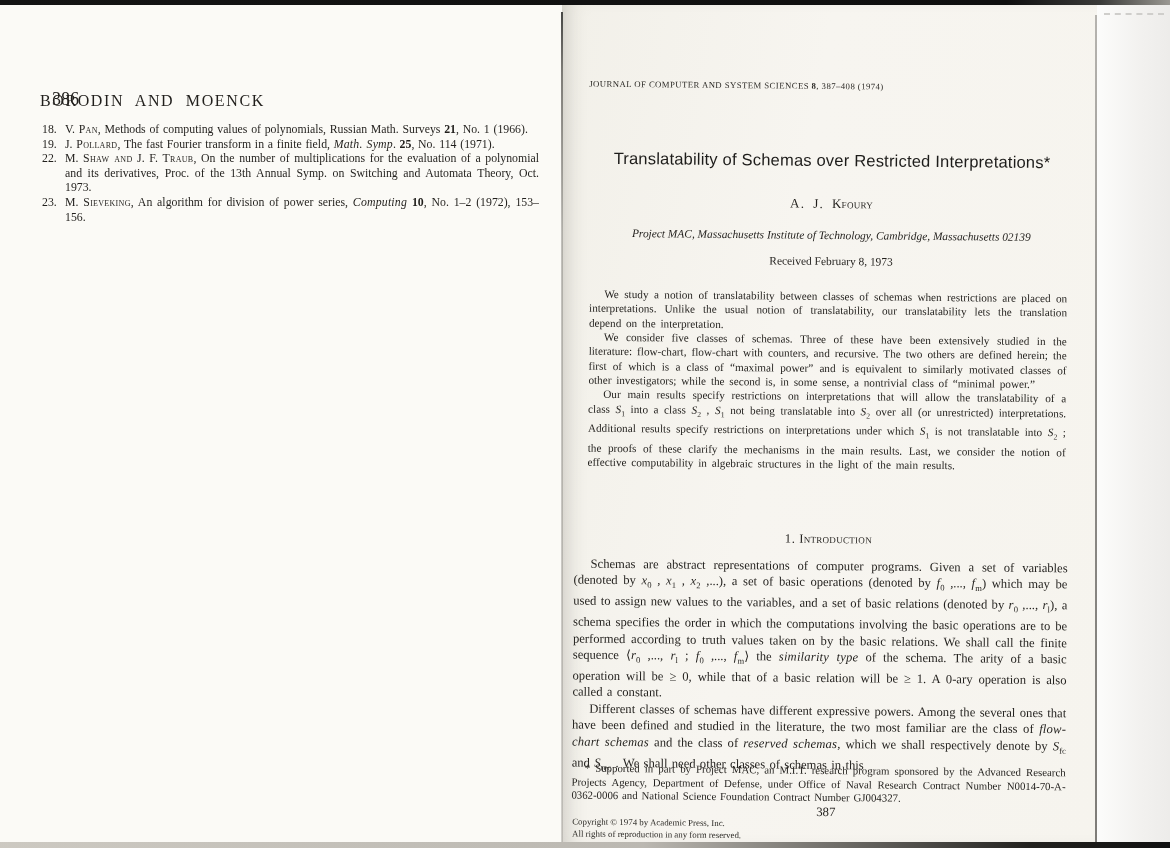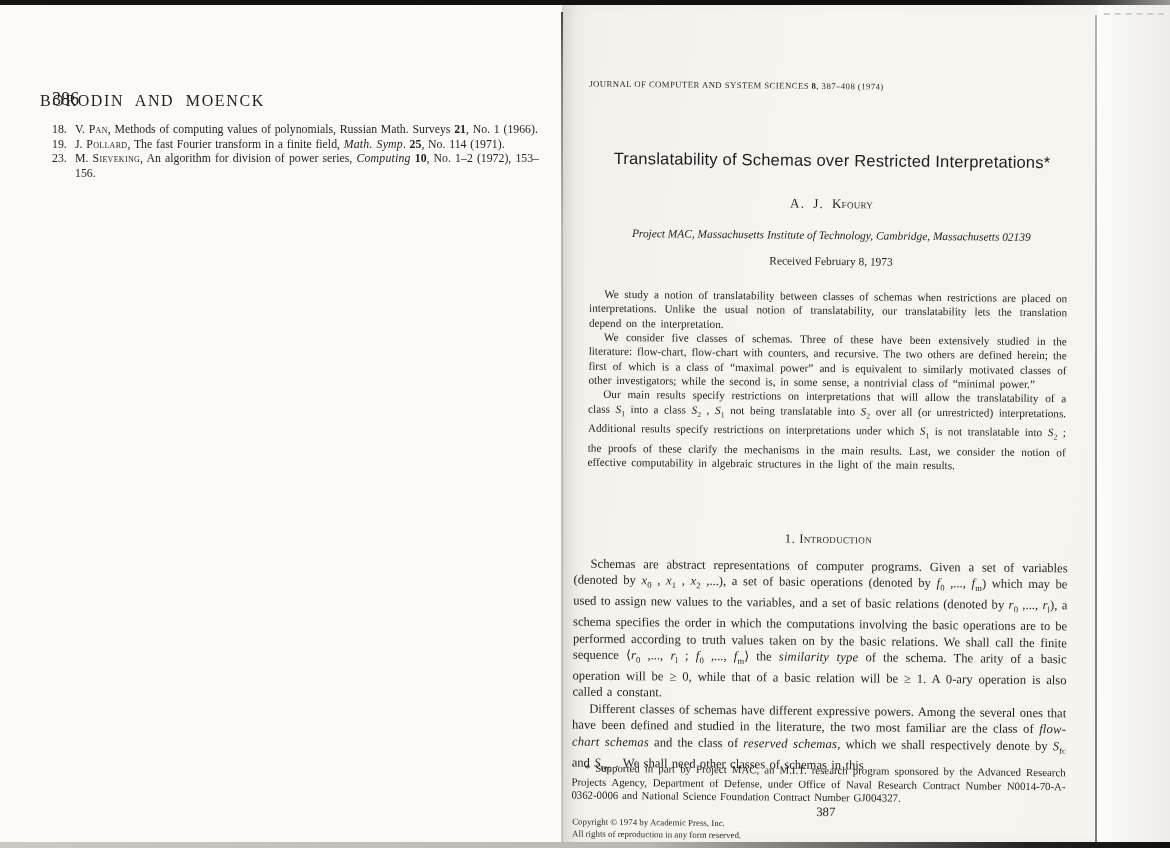--- a/index.html
+++ b/index.html
@@ -21,21 +21,21 @@
   .page-edge-line{position:absolute;left:1095px;top:15px;width:2px;height:833px;
         background:linear-gradient(to bottom,rgba(160,158,154,.75),#8d8b87 45%,#7e7c78);}
   .dash-mark{position:absolute;left:1104px;top:13px;width:60px;border-top:2px dashed #cfcecb;}
 
   
   .lp-pagenum{position:absolute;left:52px;top:89px;font-size:18px;}
   .lp-runhead{position:absolute;left:40px;top:92px;width:500px;text-align:left;
         font-size:16px;letter-spacing:1.6px;word-spacing:6px;}
   .refs{position:absolute;left:42px;top:122px;width:497px;
         font-size:11.8px;line-height:14.6px;text-align:justify;word-spacing:.8px;}
-  .ref{position:relative;padding-left:23px;margin-left:10px;}
+  .ref{position:relative;padding-left:23px;}
   .ref-num{position:absolute;left:0;top:0;}
   .sc{font-variant:small-caps;letter-spacing:.3px;}
 
   
   .rp{position:absolute;left:562px;top:0;width:535px;height:848px;
       transform:rotate(.55deg);transform-origin:50% 50%;}
   .rp-journal{position:absolute;left:24px;top:81px;font-size:8.7px;letter-spacing:.45px;color:#2b2925;white-space:nowrap;}
   .rp-title{position:absolute;left:8px;top:151px;width:519px;text-align:center;
       font-family:"Liberation Sans",sans-serif;font-size:16.5px;font-weight:500;letter-spacing:.2px;color:#1d1c1a;}
   .rp-author{position:absolute;left:0;top:196px;width:535px;text-align:center;
@@ -76,20 +76,24 @@
   <div class="refs">
     <div class="ref">
       <span class="ref-num">18.</span>
       <span>V. <span class="sc">Pan</span>, Methods of computing values of polynomials, Russian Math. Surveys <b>21</b>, No. 1 (1966).</span>
     </div>
     <div class="ref">
       <span class="ref-num">19.</span>
       <span>J. <span class="sc">Pollard</span>, The fast Fourier transform in a finite field, <i>Math. Symp</i>. <b>25</b>, No. 114 (1971).</span>
     </div>
     <div class="ref">
+      <span class="ref-num">22.</span>
+      <span>M. <span class="sc">Shaw and</span> J. F. <span class="sc">Traub</span>, On the number of multiplications for the evaluation of a polynomial and its derivatives, Proc. of the 13th Annual Symp. on Switching and Automata Theory, Oct. 1973.</span>
+    </div>
+    <div class="ref">
       <span class="ref-num">23.</span>
       <span>M. <span class="sc">Sieveking</span>, An algorithm for division of power series, <i>Computing</i> <b>10</b>, No. 1–2 (1972), 153–156.</span>
     </div>
   </div>
 
   <div class="rp">
     <div class="rp-journal">JOURNAL OF COMPUTER AND SYSTEM SCIENCES <b>8</b>, 387–408 (1974)</div>
     <div class="rp-title">Translatability of Schemas over Restricted Interpretations*</div>
     <div class="rp-author">A. J. <span class="sc">Kfoury</span></div>
     <div class="rp-affil">Project MAC, Massachusetts Institute of Technology, Cambridge, Massachusetts 02139</div>

